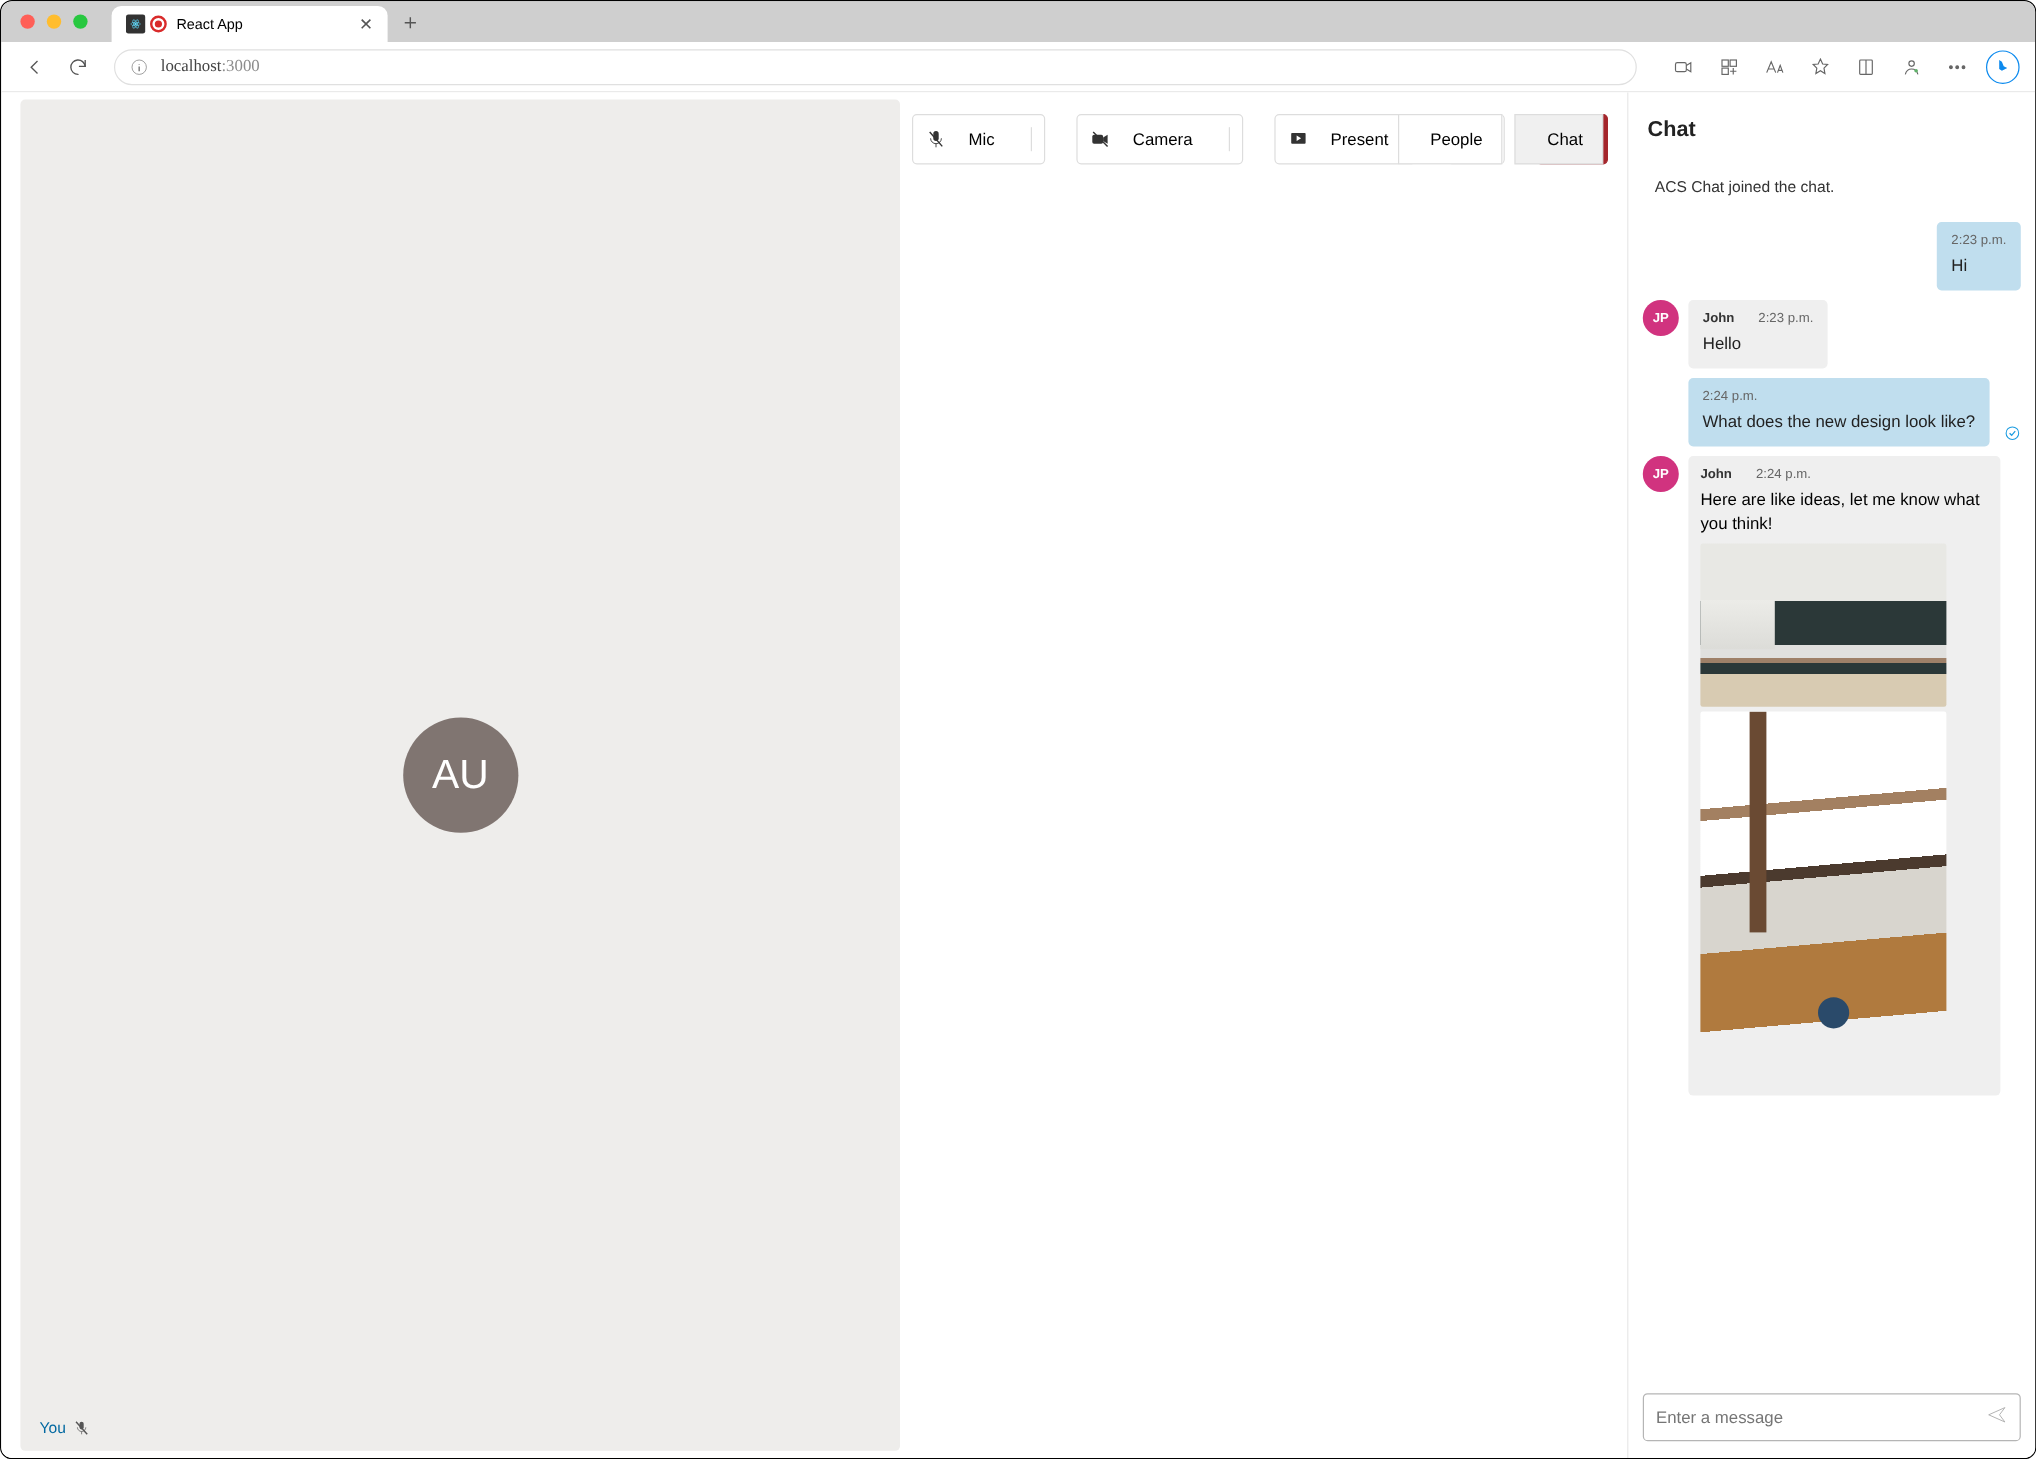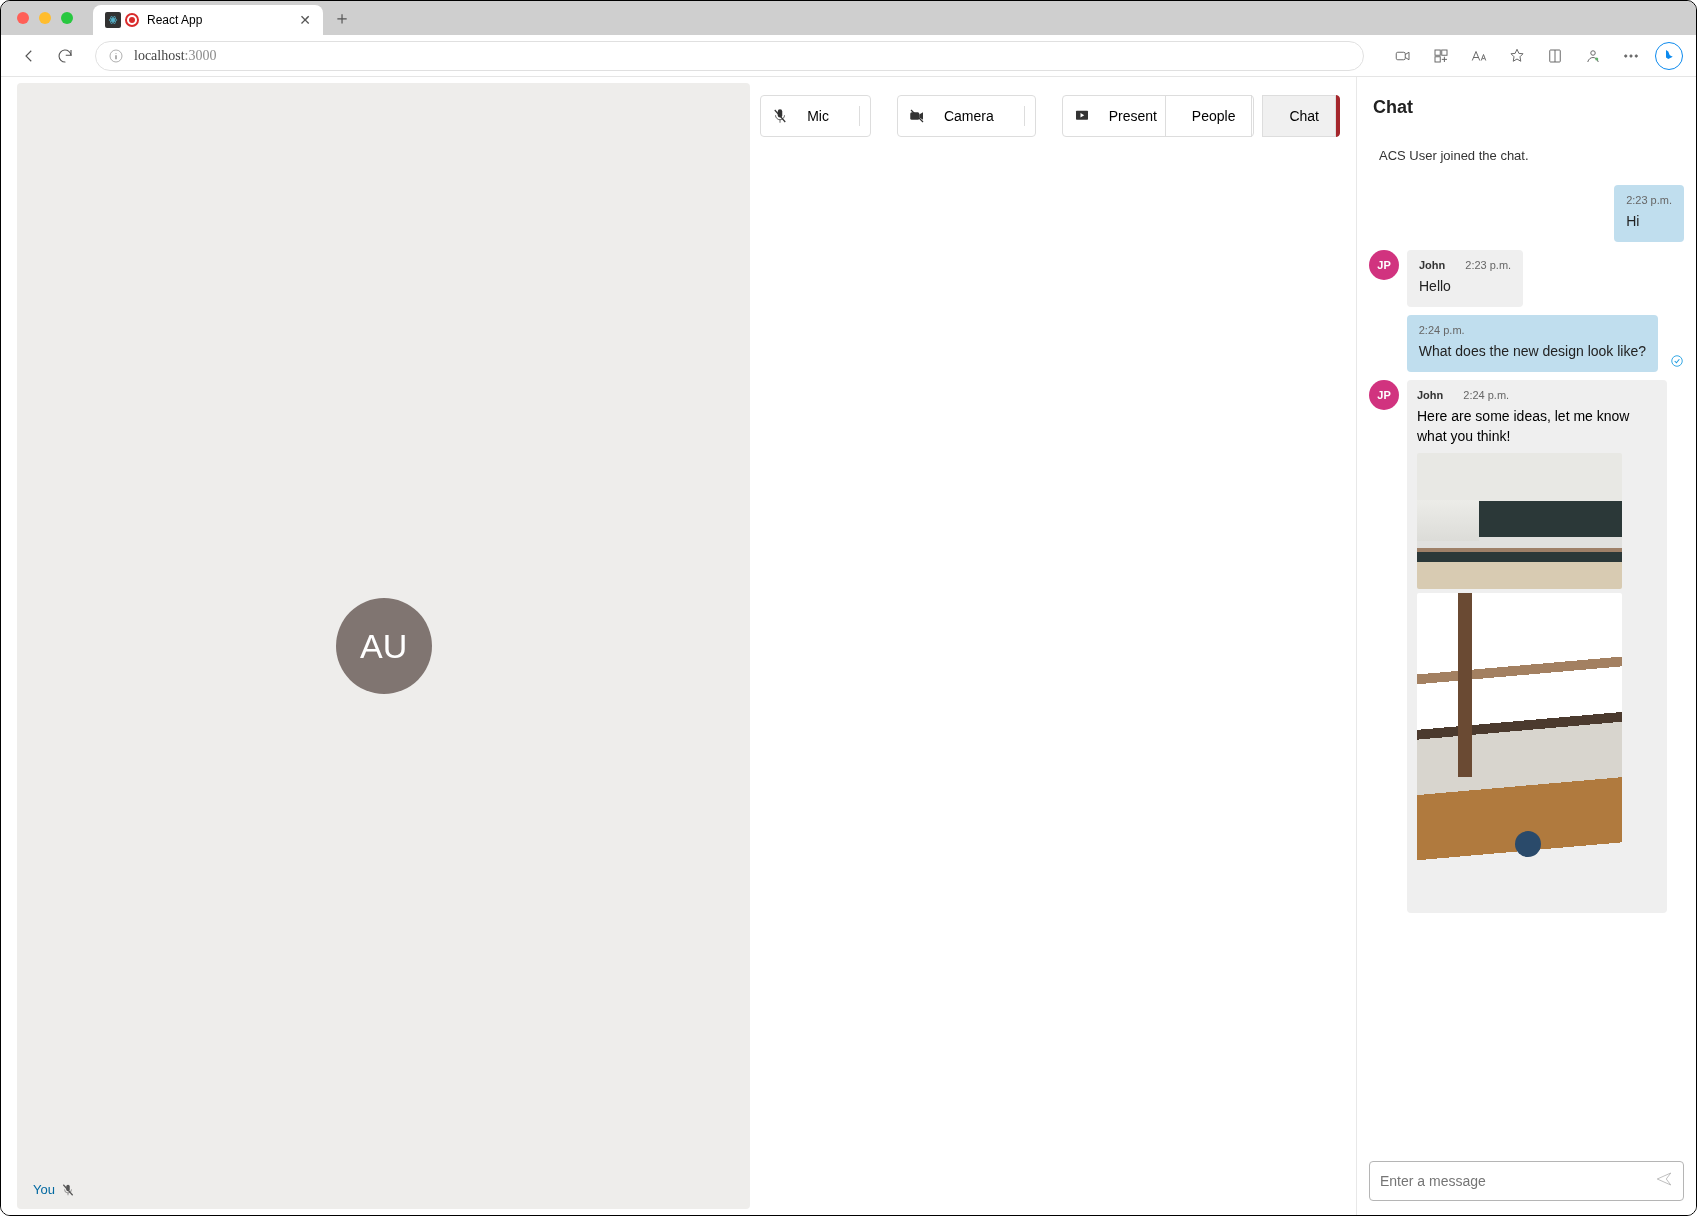--- a/index.html
+++ b/index.html
@@ -437,21 +437,21 @@
             </svg>
           <span>Chat</span>
         </div>
       </div>
     </div>
   </div>
 
   <div class="chat-panel">
     <div class="chat-header">Chat</div>
     <div class="chat-body">
-      <div class="system-msg">ACS User joined the chat.</div>
+      <div class="system-msg">ACS Chat joined the chat.</div>
 
       <div class="msg-row outgoing">
         <div class="msg-bubble out">
           <div class="msg-meta only-time">
               <span>2:23 p.m.</span>
             </div>
           <div>Hi</div>
         </div>
       </div>
 
@@ -479,21 +479,21 @@
           </svg>
       </div>
 
       <div class="msg-row">
         <div class="msg-avatar">JP</div>
         <div class="msg-bubble media">
           <div class="msg-meta">
             <span class="sender">John</span>
             <span>2:24 p.m.</span>
           </div>
-          <div>Here are some ideas, let me know what you think!</div>
+          <div>Here are like ideas, let me know what you think!</div>
           <div class="msg-images">
             <div class="img-thumb kitchen"></div>
             <div class="img-thumb living"></div>
           </div>
         </div>
       </div>
     </div>
 
     <div class="chat-input">
       <input type="text" placeholder="Enter a message" style="">

